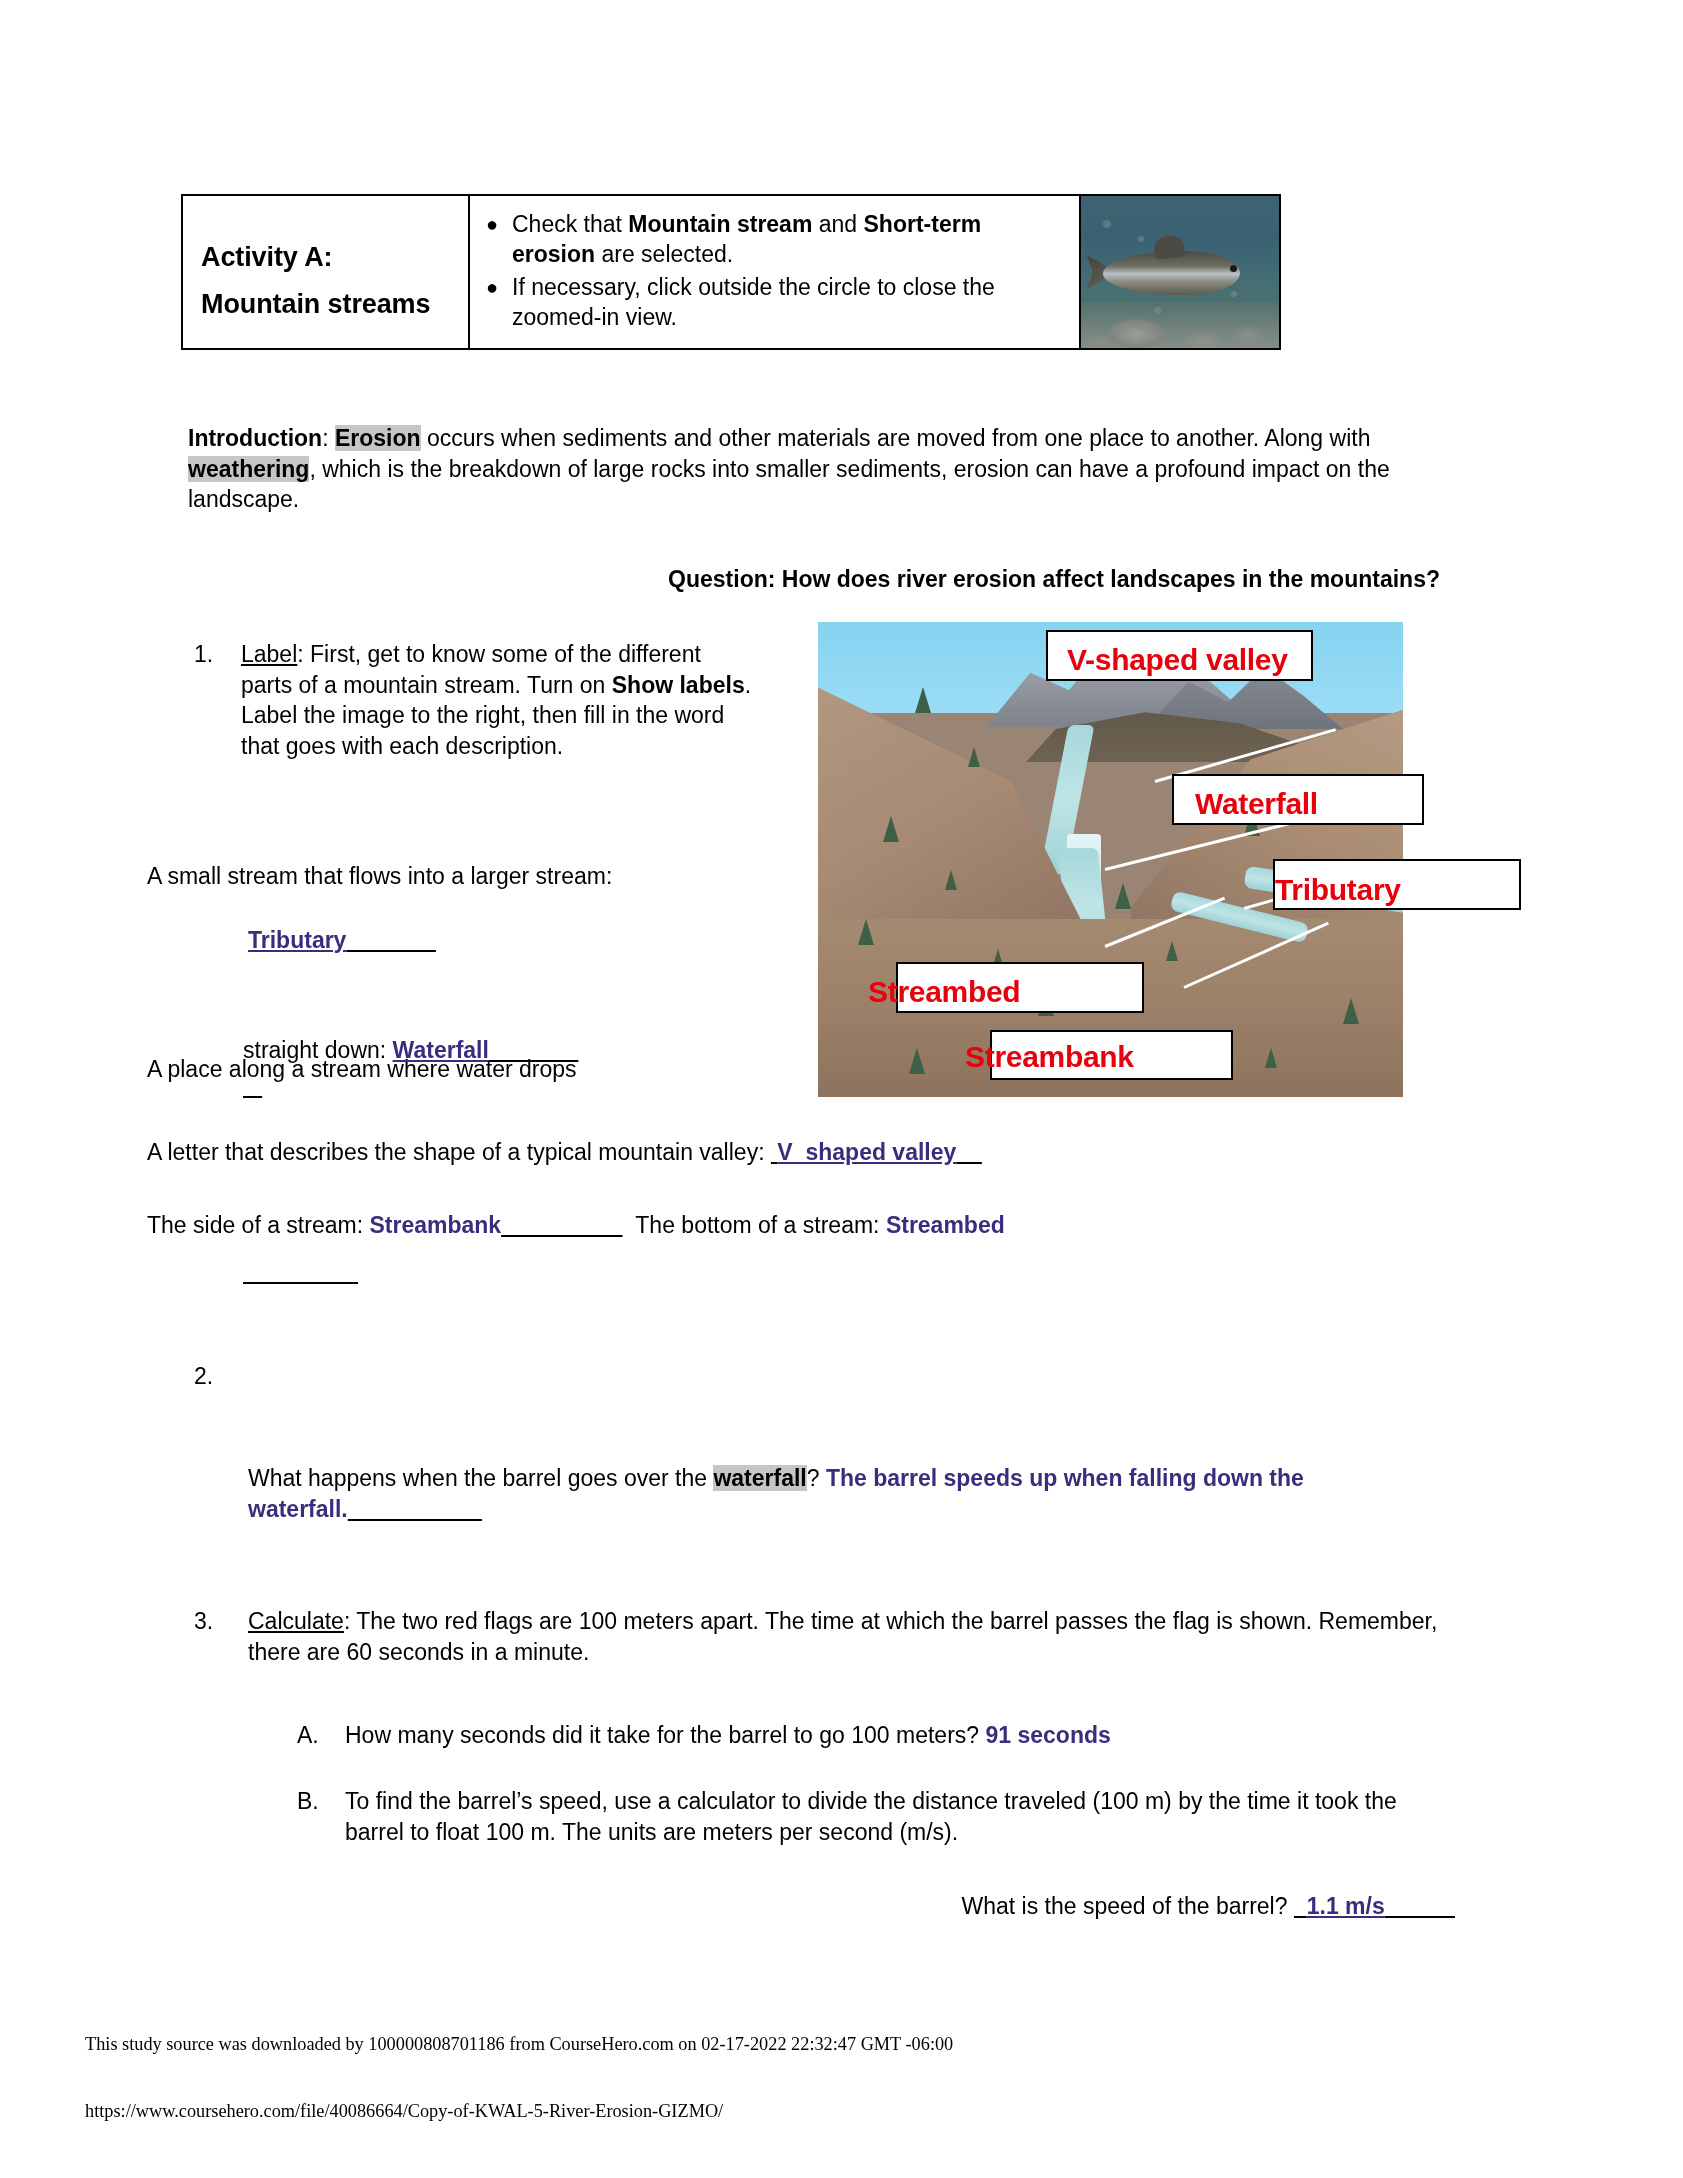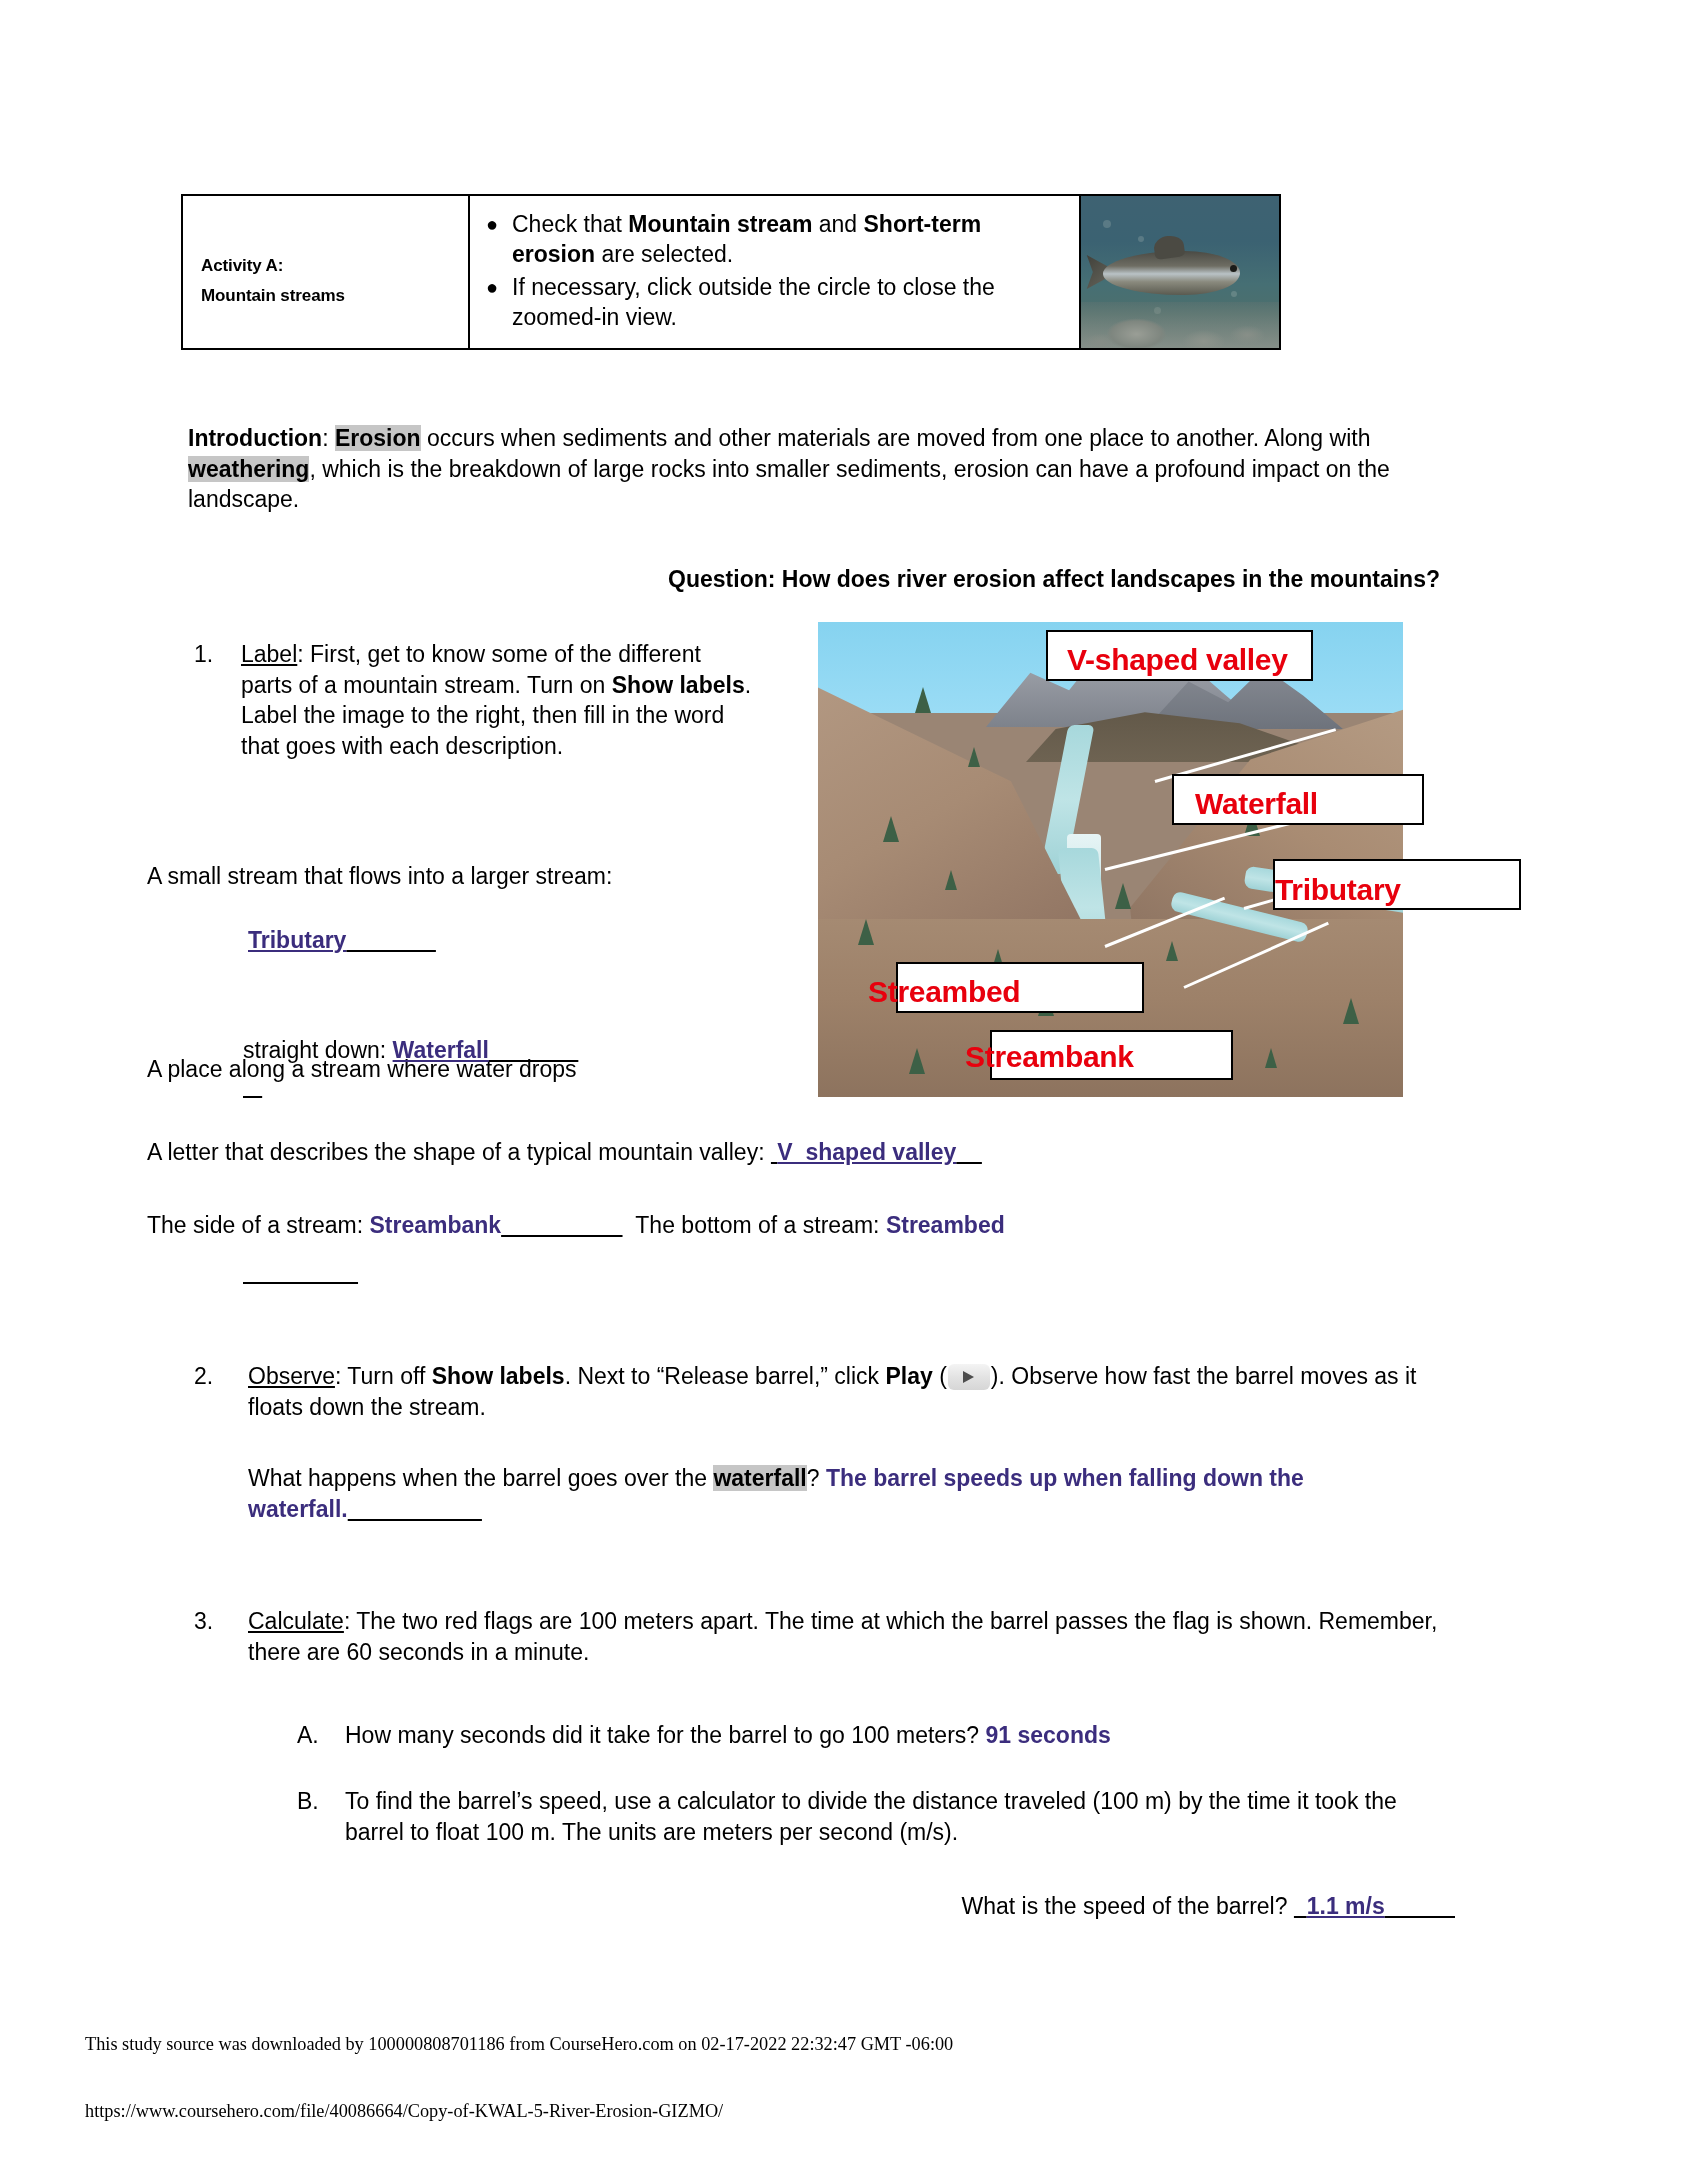--- a/index.html
+++ b/index.html
@@ -37,21 +37,21 @@
     width: 287px;
     box-sizing: border-box;
     border-right: 2px solid #000;
     padding: 34px 16px 16px 18px;
     display: flex;
     flex-direction: column;
     justify-content: center;
   }
   .gt-left div {
     font-weight: bold;
-    font-size: 17px;
+    font-size: 27px;
     line-height: 1.75;
     letter-spacing: -0.1px;
   }
   .gt-mid {
     flex: 1;
     box-sizing: border-box;
     padding: 14px 10px 12px 16px;
   }
   .gt-ready {
     font-size: 23px;
@@ -362,23 +362,20 @@
   <div class="p" style="left:147px; top:1137px; width:1188px;">
     <span>A letter that describes the shape of a typical mountain valley:  </span><span class="blank">&nbsp;</span><span class="ans">V_shaped valley</span><span class="blank">&nbsp;&nbsp;&nbsp;&nbsp;</span>
   </div>
 
   <div class="p" style="left:147px; top:1210px; width:1277px;">
     <span>The side of a stream: </span><span class="ansn">Streambank</span><span class="blank">&nbsp;&nbsp;&nbsp;&nbsp;&nbsp;&nbsp;&nbsp;&nbsp;&nbsp;&nbsp;&nbsp;&nbsp;&nbsp;&nbsp;&nbsp;&nbsp;&nbsp;&nbsp;&nbsp;</span>&nbsp;&nbsp;<span>The bottom of a stream: </span><span class="ansn">Streambed</span>
   </div>
   <div class="p" style="left:243px; top:1257px;"><span class="blank">&nbsp;&nbsp;&nbsp;&nbsp;&nbsp;&nbsp;&nbsp;&nbsp;&nbsp;&nbsp;&nbsp;&nbsp;&nbsp;&nbsp;&nbsp;&nbsp;&nbsp;&nbsp;</span></div>
 
   <div class="li-num" style="left:194px; top:1361px;">2.</div>
-  <div class="p" style="left:248px; top:1361px; width:1203px;">
-    <u>Observe</u><span>: Turn off </span><b>Show labels</b><span>. Next to “Release barrel,” click </span><b>Play</b><span> (</span><span class="playbtn"></span><span>). Observe how fast the barrel moves as it floats down the stream.</span>
-  </div>
 
   <div class="p" style="left:248px; top:1463px; width:1203px;">
     <span>What happens when the barrel goes over the </span><b class="hl">waterfall</b><span>? </span><span class="ansn">The barrel speeds up when falling down the waterfall.</span><span class="blank">&nbsp;&nbsp;&nbsp;&nbsp;&nbsp;&nbsp;&nbsp;&nbsp;&nbsp;&nbsp;&nbsp;&nbsp;&nbsp;&nbsp;&nbsp;&nbsp;&nbsp;&nbsp;&nbsp;&nbsp;&nbsp;</span>
   </div>
 
   <div class="li-num" style="left:194px; top:1606px;">3.</div>
   <div class="p" style="left:248px; top:1606px; width:1203px;">
     <u>Calculate</u><span>: The two red flags are 100 meters apart. The time at which the barrel passes the flag is shown. Remember, there are 60 seconds in a minute.</span>
   </div>
 

